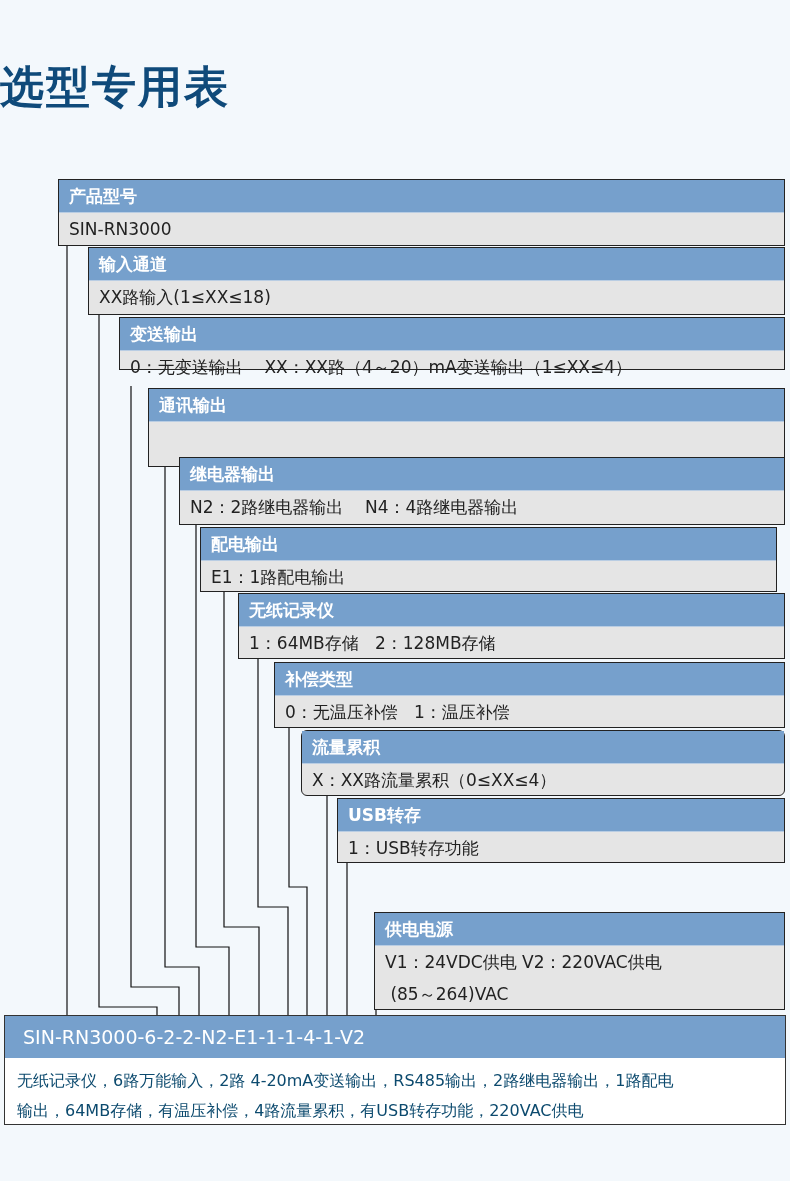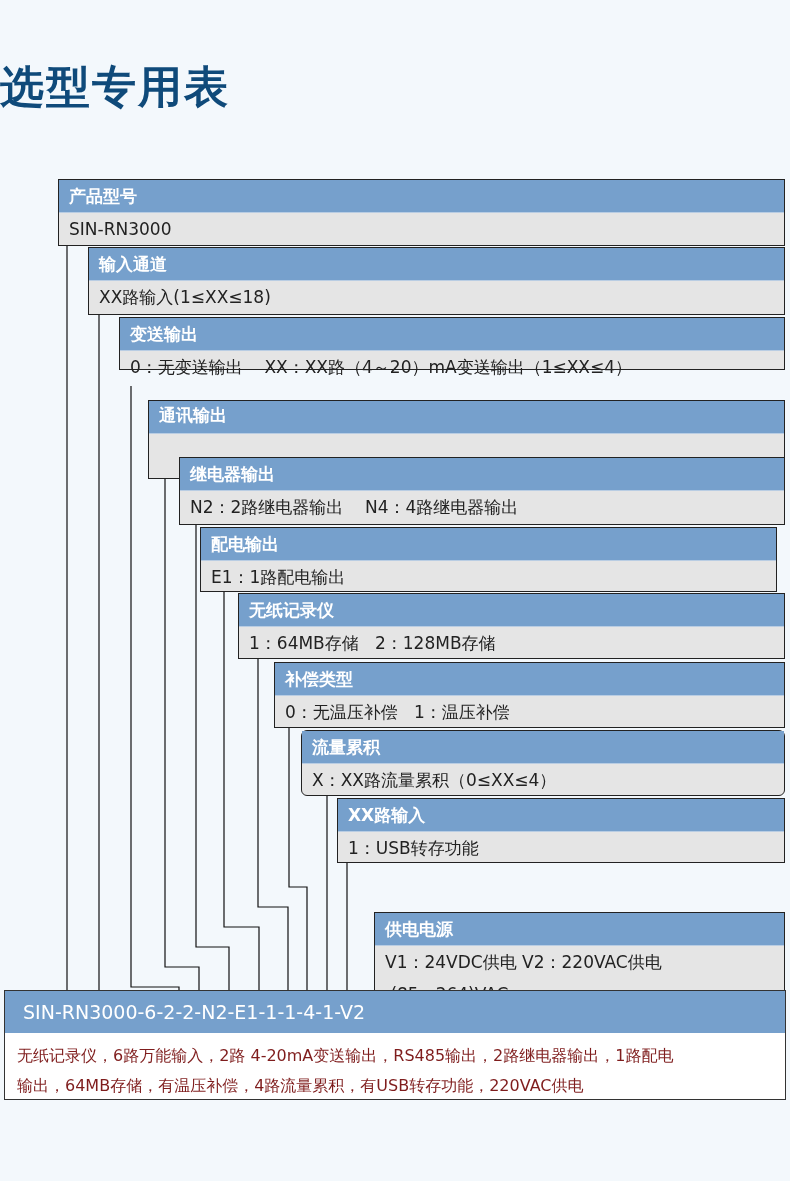--- a/index.html
+++ b/index.html
@@ -2,23 +2,23 @@
 <html><head>
 <meta charset="utf-8">
 <style>
   html,body{margin:0;padding:0;}
   body{width:790px;height:1181px;background:#f3f8fc;position:relative;overflow:hidden;font-family:"DejaVu Sans","Liberation Sans",sans-serif;}
   .title{position:absolute;left:0;top:58px;width:790px;font-size:44px;font-weight:bold;color:#0f4a7a;letter-spacing:2px;}
   .box{position:absolute;border:1px solid #222;background:#e5e5e5;box-sizing:border-box;}
   .box .hd{background:#76a0cc;color:#fff;font-weight:bold;font-size:17px;height:32px;line-height:32px;padding-left:10px;border-bottom:1px solid #b9cde3;}
   .box .bd{color:#222;font-size:17px;padding-left:10px;line-height:32px;white-space:pre;}
   .lines{position:absolute;left:0;top:0;}
-  .res{position:absolute;left:4px;top:990px;width:782px;height:110px;border:1px solid #333;background:#fff;box-sizing:border-box;}
+  .res{position:absolute;left:4px;top:1015px;width:782px;height:110px;border:1px solid #333;background:#fff;box-sizing:border-box;}
   .res .hd{background:#76a0cc;color:#fff;font-size:19px;height:42px;line-height:42px;padding-left:18px;}
-  .res .bd{font-size:16px;color:#7f1d1d;padding:8px 12px 0 12px;line-height:30px;}
+  .res .bd{font-size:16px;color:#0c4a6e;padding:8px 12px 0 12px;line-height:30px;}
 </style>
 </head>
 <body>
 
 <div class="title">选型专用表</div>
 
 <svg class="lines" width="790" height="1181">
   <g stroke="#111" stroke-width="1.2" fill="none">
     <polyline points="67,245 67,1015"></polyline>
     <polyline points="99,315 99,1007 157,1007 157,1015"></polyline>
@@ -39,21 +39,21 @@
   <div class="bd">SIN-RN3000</div>
 </div>
 <div class="box" style="left:88px;top:247px;width:697px;height:68px;">
   <div class="hd">输入通道</div>
   <div class="bd">XX路输入(1≤XX≤18)</div>
 </div>
 <div class="box" style="left:119px;top:317px;width:666px;height:53px;">
   <div class="hd">变送输出</div>
   <div class="bd">0：无变送输出    XX：XX路（4～20）mA变送输出（1≤XX≤4）</div>
 </div>
-<div class="box" style="left:148px;top:400px;width:637px;height:79px;font-family:Liberation Mono, monospace;">
+<div class="box" style="left:148px;top:388px;width:637px;height:79px;">
   <div class="hd">通讯输出</div>
 </div>
 <div class="box" style="left:179px;top:457px;width:606px;height:68px;">
   <div class="hd">继电器输出</div>
   <div class="bd">N2：2路继电器输出    N4：4路继电器输出</div>
 </div>
 <div class="box" style="left:200px;top:527px;width:577px;height:65px;">
   <div class="hd">配电输出</div>
   <div class="bd">E1：1路配电输出</div>
 </div>
@@ -63,21 +63,21 @@
 </div>
 <div class="box" style="left:274px;top:662px;width:511px;height:66px;">
   <div class="hd">补偿类型</div>
   <div class="bd">0：无温压补偿   1：温压补偿</div>
 </div>
 <div class="box" style="left:301px;top:730px;width:484px;height:66px;border-radius:6px;">
   <div class="hd">流量累积</div>
   <div class="bd">X：XX路流量累积（0≤XX≤4）</div>
 </div>
 <div class="box" style="left:337px;top:798px;width:448px;height:65px;">
-  <div class="hd">XX路输入</div>
+  <div class="hd">USB转存</div>
   <div class="bd">1：USB转存功能</div>
 </div>
 <div class="box" style="left:374px;top:864px;width:411px;height:98px;margin-top:48px;">
   <div class="hd">供电电源</div>
   <div class="bd">V1：24VDC供电 V2：220VAC供电</div>
   <div class="bd"> (85～264)VAC</div>
 </div>
 
 <div class="res">
   <div class="hd">SIN-RN3000-6-2-2-N2-E1-1-1-4-1-V2</div>

